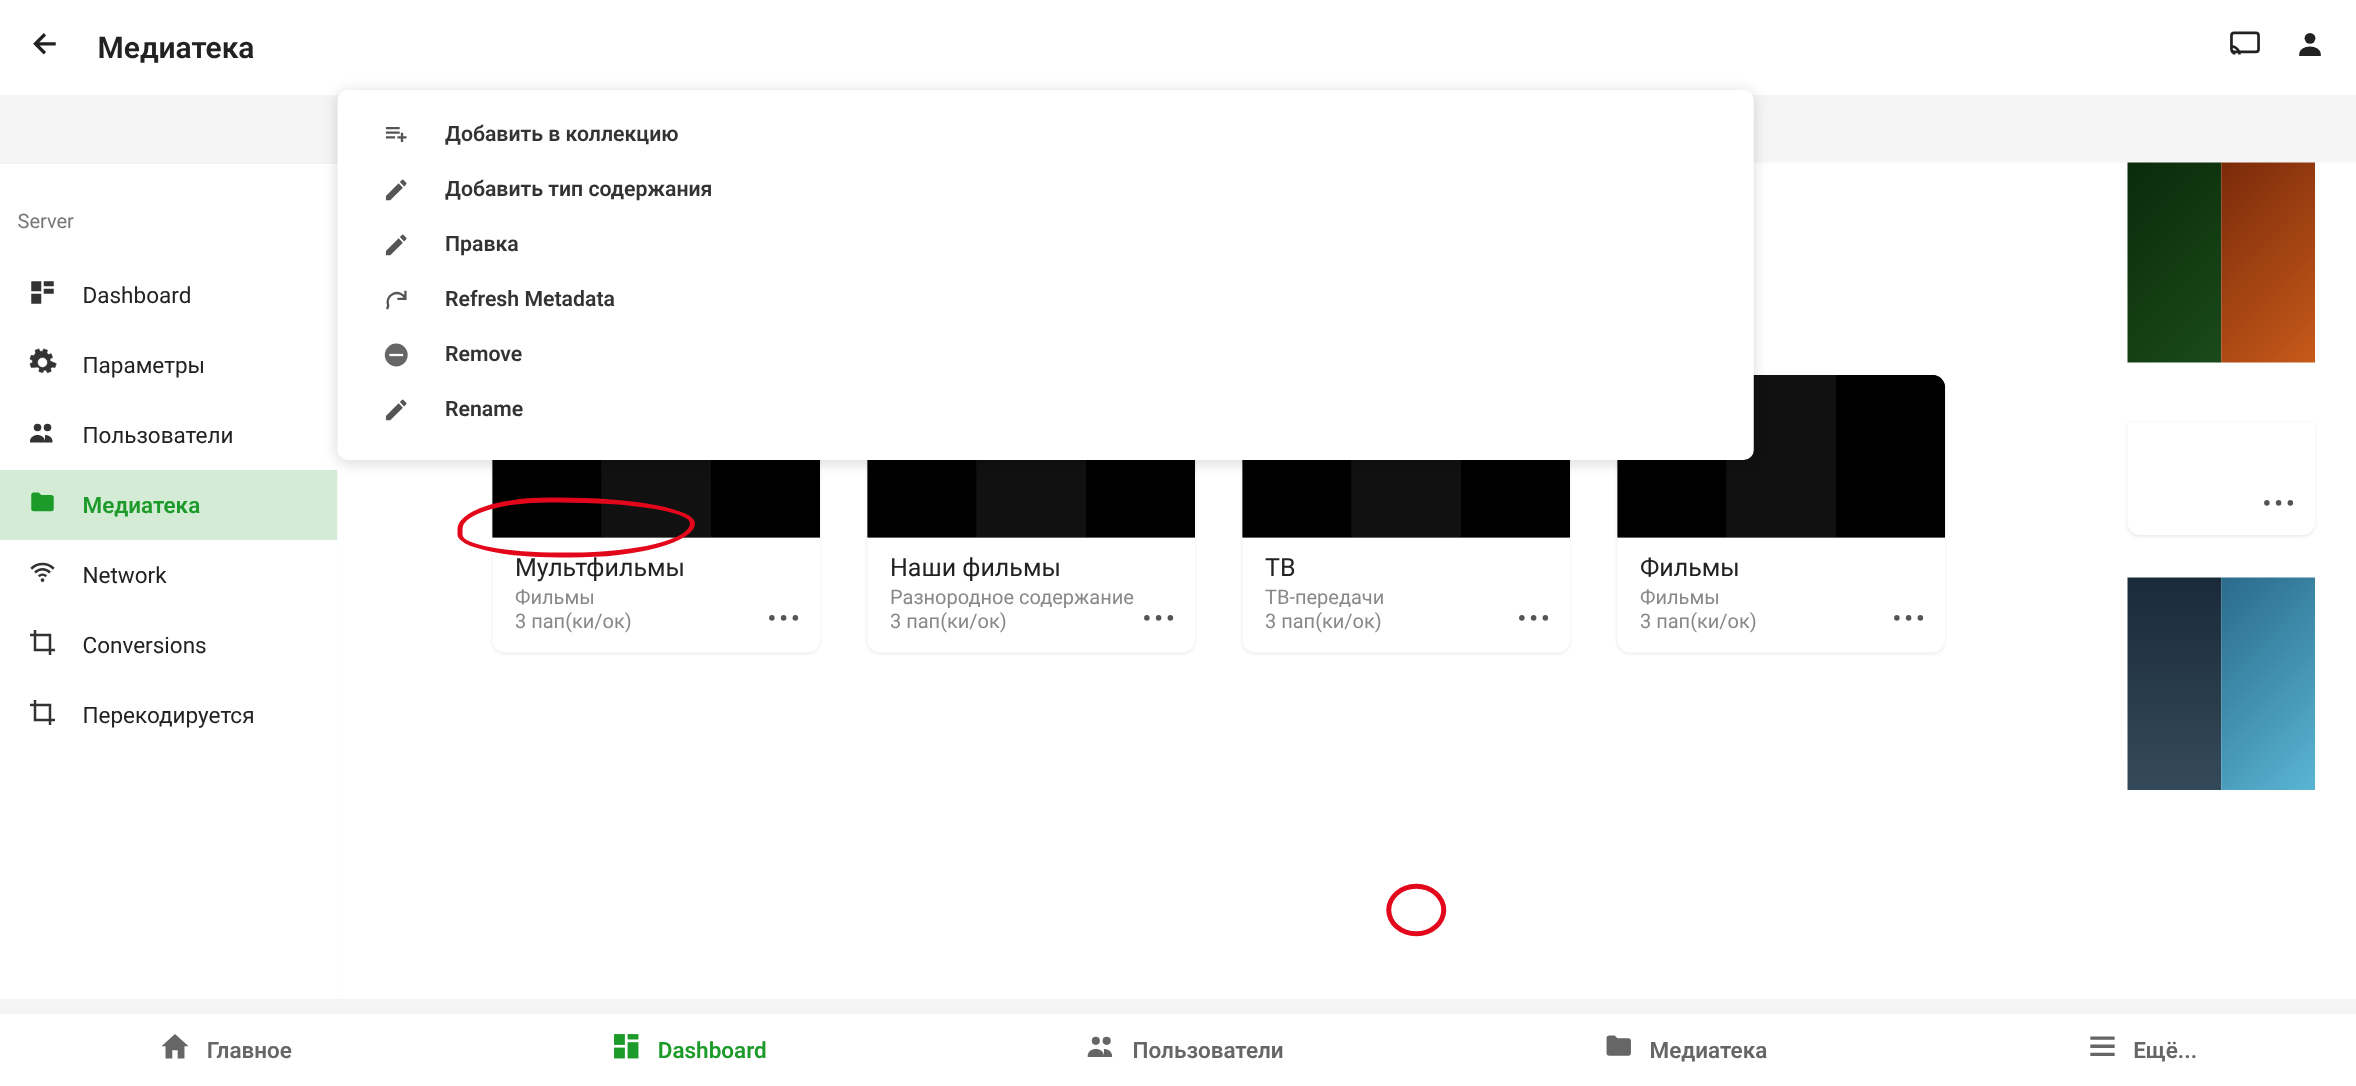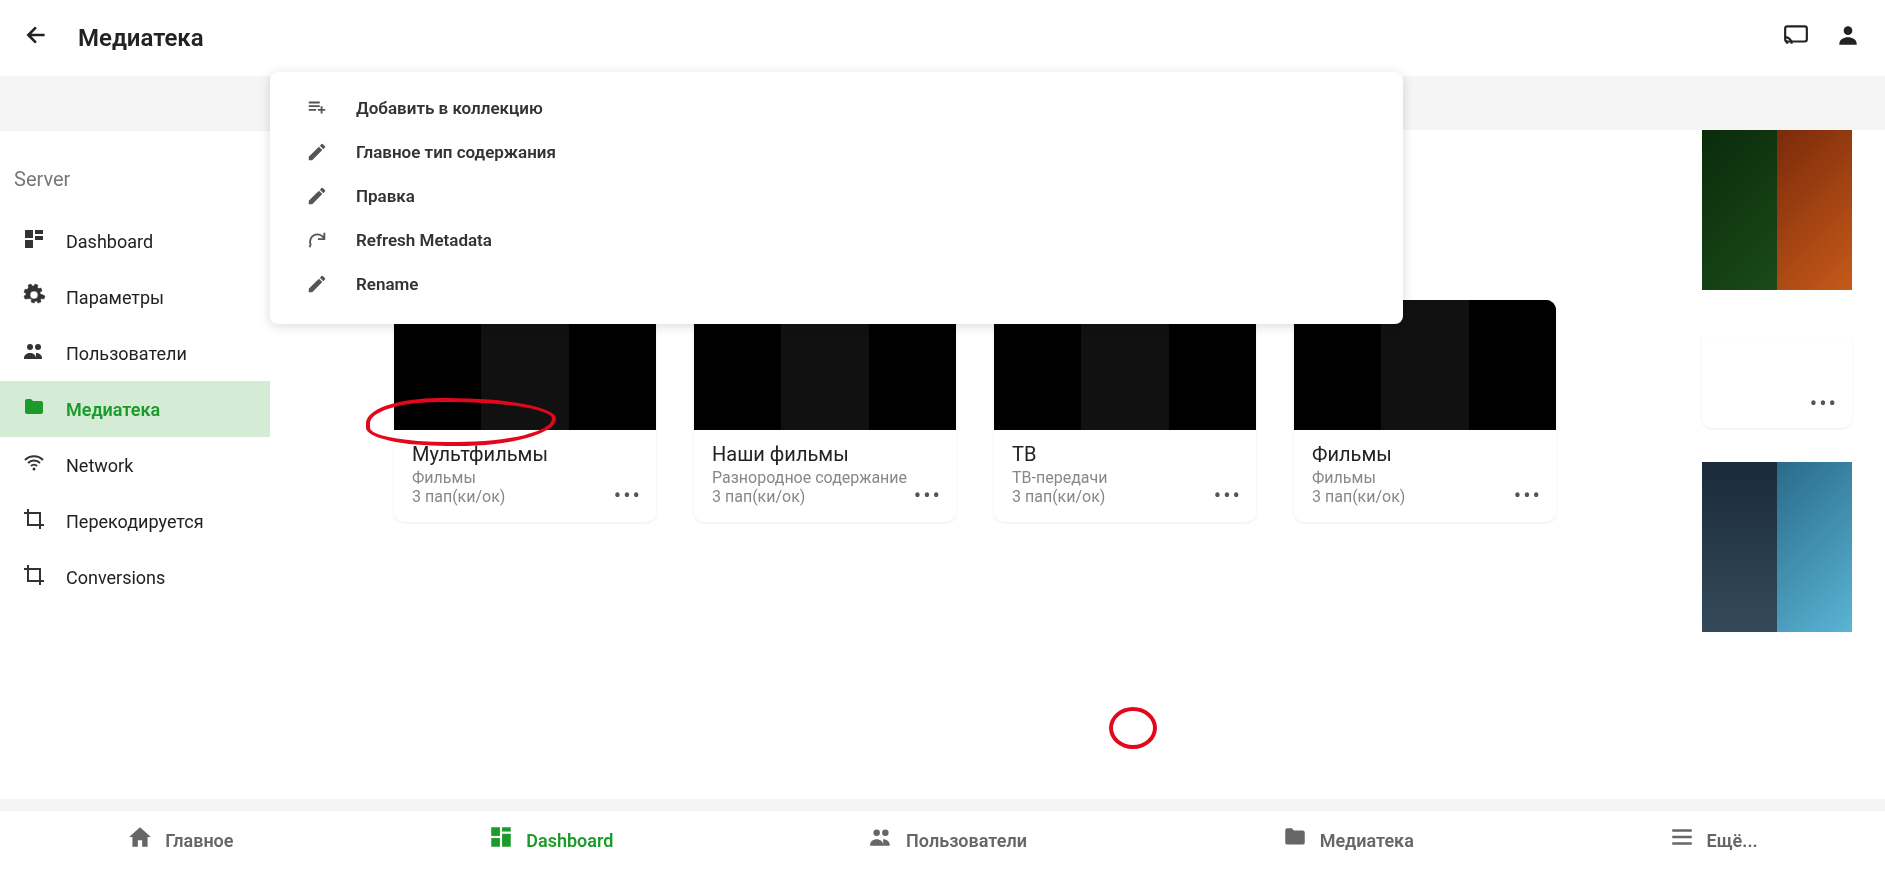--- a/index.html
+++ b/index.html
@@ -6,21 +6,21 @@
     body { font-family: -apple-system, BlinkMacSystemFont, "Segoe UI", Roboto, Arial, sans-serif; background: #f5f5f5; color: #222; overflow: hidden; }
 
     
     .header { height: 76px; background: #fff; display: flex; align-items: center; padding: 0 24px; }
     .header .back-icon { font-size: 26px; color: #222; cursor: pointer; margin-right: 28px; }
     .header .title { font-size: 24px; font-weight: 600; flex: 1; }
     .header .header-icon { font-size: 26px; color: #222; margin-left: 26px; cursor: pointer; }
 
     
     .sidebar { position: absolute; top: 130px; left: 0; width: 270px; background: #fff; height: calc(100% - 130px - 70px); border-top: 1px solid #eee; padding-top: 28px; }
-    .sidebar .section-label { color: #777; font-size: 20px; padding: 8px 10px 22px 14px; }
+    .sidebar .section-label { color: #777; font-size: 16px; padding: 8px 10px 22px 14px; }
     .sidebar .nav-item { display: flex; align-items: center; height: 56px; padding: 0 22px; cursor: pointer; gap: 20px; }
     .sidebar .nav-item .icon { width: 24px; text-align: center; font-size: 20px; color: #333; }
     .sidebar .nav-item .label { font-size: 18px; color: #222; }
     .sidebar .nav-item.active { background: #d4ecd6; }
     .sidebar .nav-item.active .icon, .sidebar .nav-item.active .label { color: #1d9b2a; font-weight: 600; }
 
     
     .main { position: absolute; top: 130px; left: 270px; right: 0; bottom: 70px; background: #fff; padding: 28px; }
 
     
@@ -146,30 +146,30 @@
     </span>
     <span class="label">Network</span>
   </div>
 
   <div class="nav-item">
     <span class="icon">
       <svg viewBox="0 0 24 24" fill="none" stroke="currentColor" stroke-width="2">
           <path d="M6 2v16h16M18 22V6H2"></path>
         </svg>
     </span>
+    <span class="label">Conversions</span>
+  </div>
+
+  <div class="nav-item">
+    <span class="icon">
+      <svg viewBox="0 0 24 24" fill="none" stroke="currentColor" stroke-width="2">
+          <path d="M6 2v16h16M18 22V6H2"></path>
+        </svg>
+    </span>
     <span class="label">Перекодируется</span>
-  </div>
-
-  <div class="nav-item">
-    <span class="icon">
-      <svg viewBox="0 0 24 24" fill="none" stroke="currentColor" stroke-width="2">
-          <path d="M6 2v16h16M18 22V6H2"></path>
-        </svg>
-    </span>
-    <span class="label">Conversions</span>
   </div>
 </div>
 
 <div class="main"></div>
 
 <div class="partial-posters">
   <div class="p" style="background:linear-gradient(135deg,#0a2b0a,#1a4a1a);"></div>
   <div class="p" style="background:linear-gradient(135deg,#7a2a0a,#c75a1a);"></div>
 </div>
 <div class="partial-card-bottom1">
@@ -250,37 +250,46 @@
         </svg>
     </span>
     <span class="mi-label">Добавить в коллекцию</span>
   </div>
   <div class="menu-item">
     <span class="mi-icon">
       <svg viewBox="0 0 24 24" fill="currentColor">
           <path d="M3 17.25V21h3.75L17.81 9.94l-3.75-3.75L3 17.25zM20.71 7.04a1 1 0 000-1.41l-2.34-2.34a1 1 0 00-1.41 0l-1.83 1.83 3.75 3.75 1.83-1.83z"></path>
         </svg>
     </span>
-    <span class="mi-label">Главное тип содержания</span>
+    <span class="mi-label">Добавить тип содержания</span>
   </div>
   <div class="menu-item">
     <span class="mi-icon">
       <svg viewBox="0 0 24 24" fill="currentColor">
           <path d="M3 17.25V21h3.75L17.81 9.94l-3.75-3.75L3 17.25zM20.71 7.04a1 1 0 000-1.41l-2.34-2.34a1 1 0 00-1.41 0l-1.83 1.83 3.75 3.75 1.83-1.83z"></path>
         </svg>
     </span>
     <span class="mi-label">Правка</span>
   </div>
   <div class="menu-item">
     <span class="mi-icon">
       <svg viewBox="0 0 24 24" fill="none" stroke="currentColor" stroke-width="2">
           <path d="M20 11A8 8 0 105 17l-1 3M20 4v7h-7"></path>
         </svg>
     </span>
     <span class="mi-label">Refresh Metadata</span>
+  </div>
+  <div class="menu-item">
+    <span class="mi-icon">
+      <svg viewBox="0 0 24 24" fill="#666">
+          <circle cx="12" cy="12" r="10"></circle>
+          <rect x="6" y="11" width="12" height="2" fill="#fff"></rect>
+        </svg>
+    </span>
+    <span class="mi-label">Remove</span>
   </div>
   <div class="menu-item">
     <span class="mi-icon">
       <svg viewBox="0 0 24 24" fill="currentColor">
           <path d="M3 17.25V21h3.75L17.81 9.94l-3.75-3.75L3 17.25zM20.71 7.04a1 1 0 000-1.41l-2.34-2.34a1 1 0 00-1.41 0l-1.83 1.83 3.75 3.75 1.83-1.83z"></path>
         </svg>
     </span>
     <span class="mi-label">Rename</span>
   </div>
 </div>

